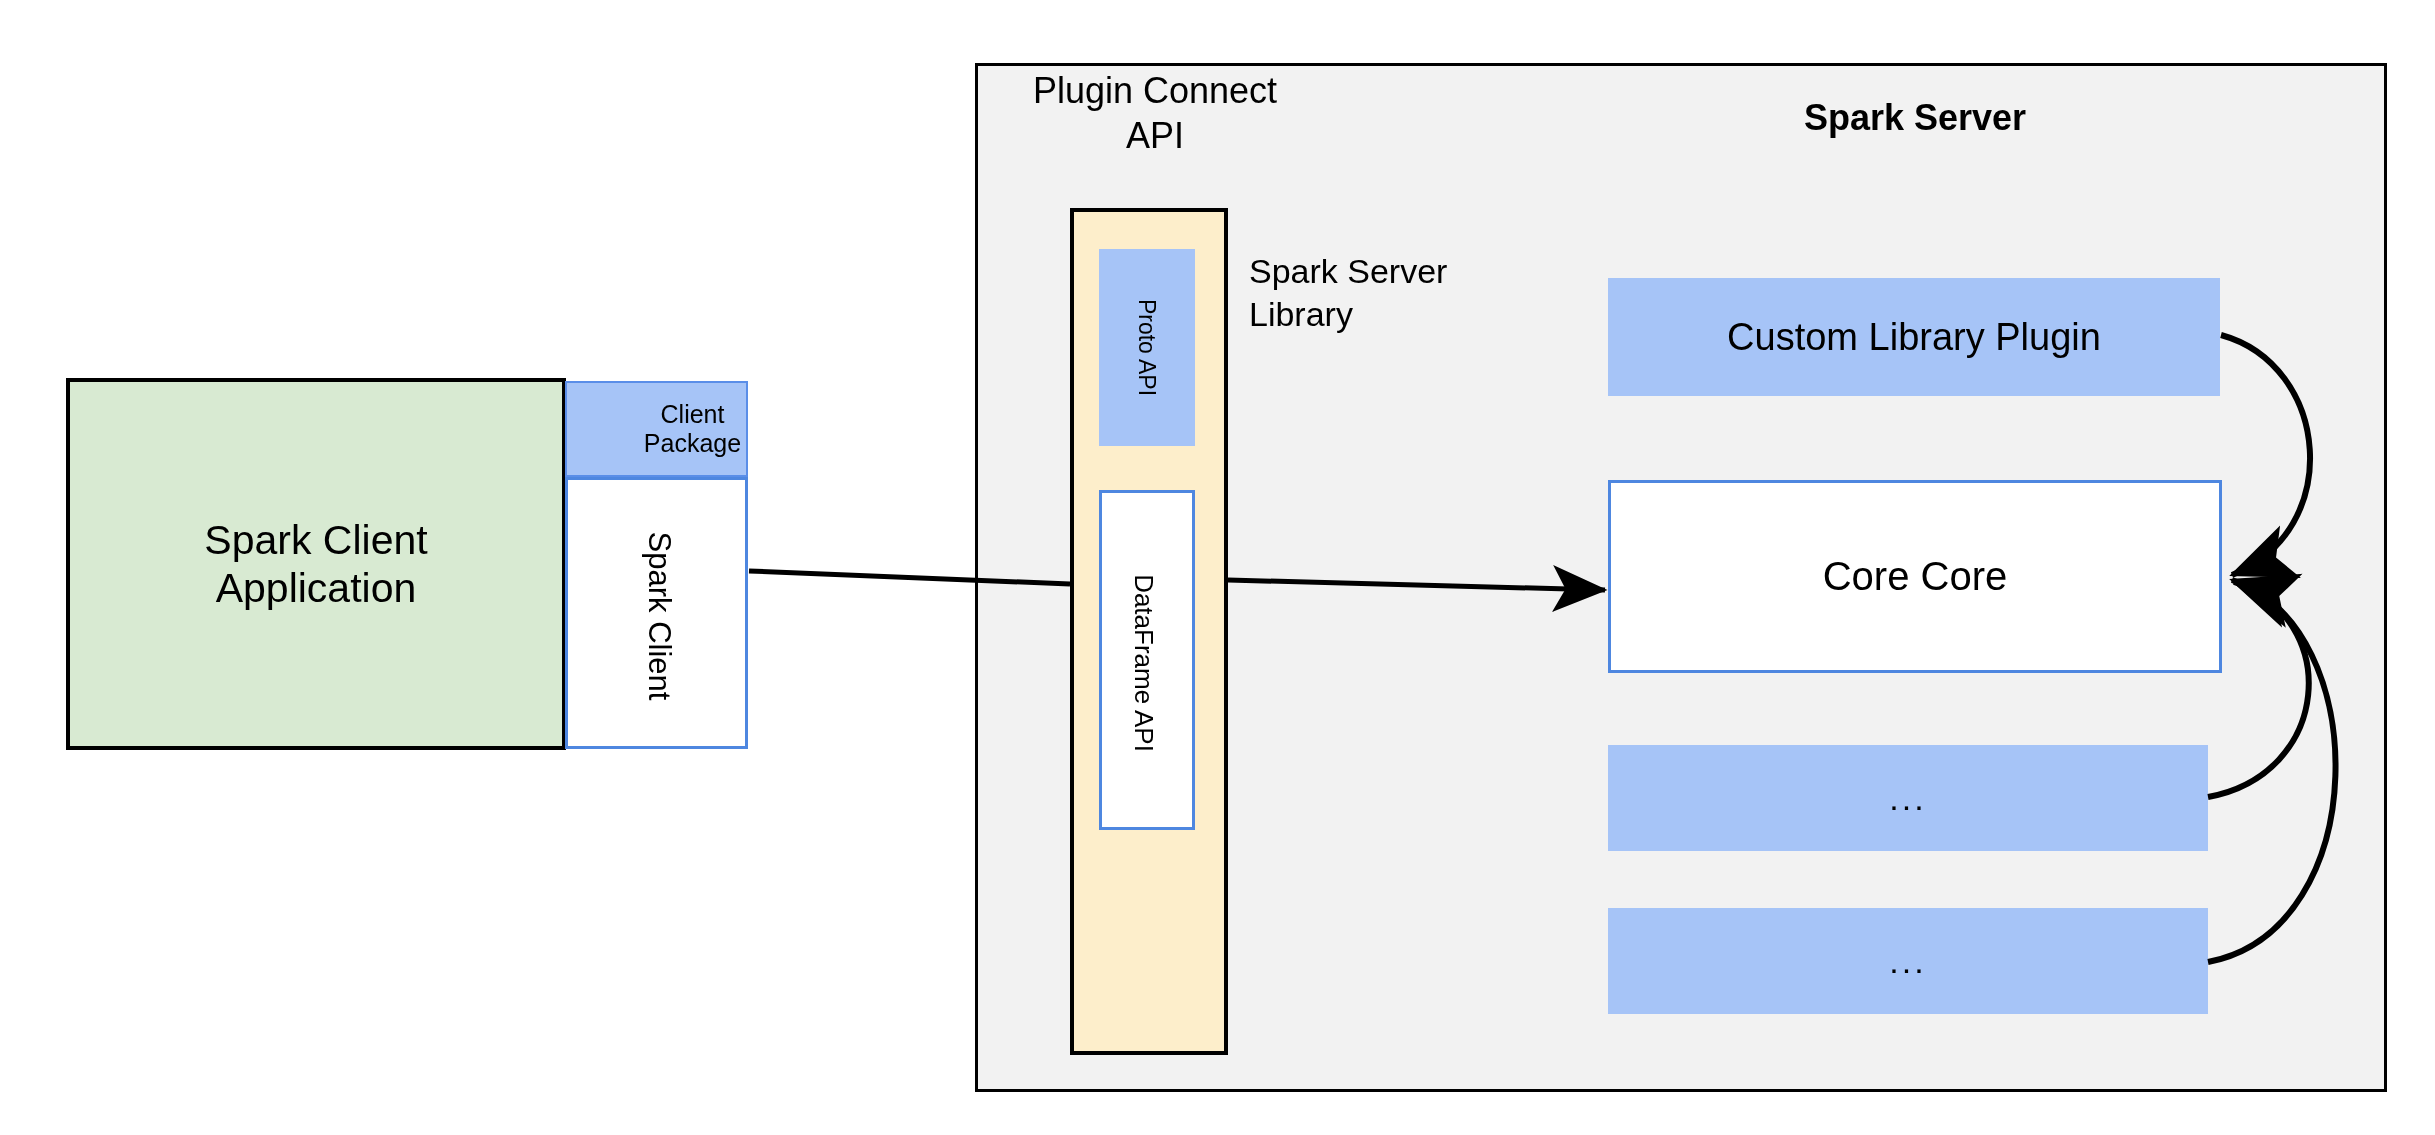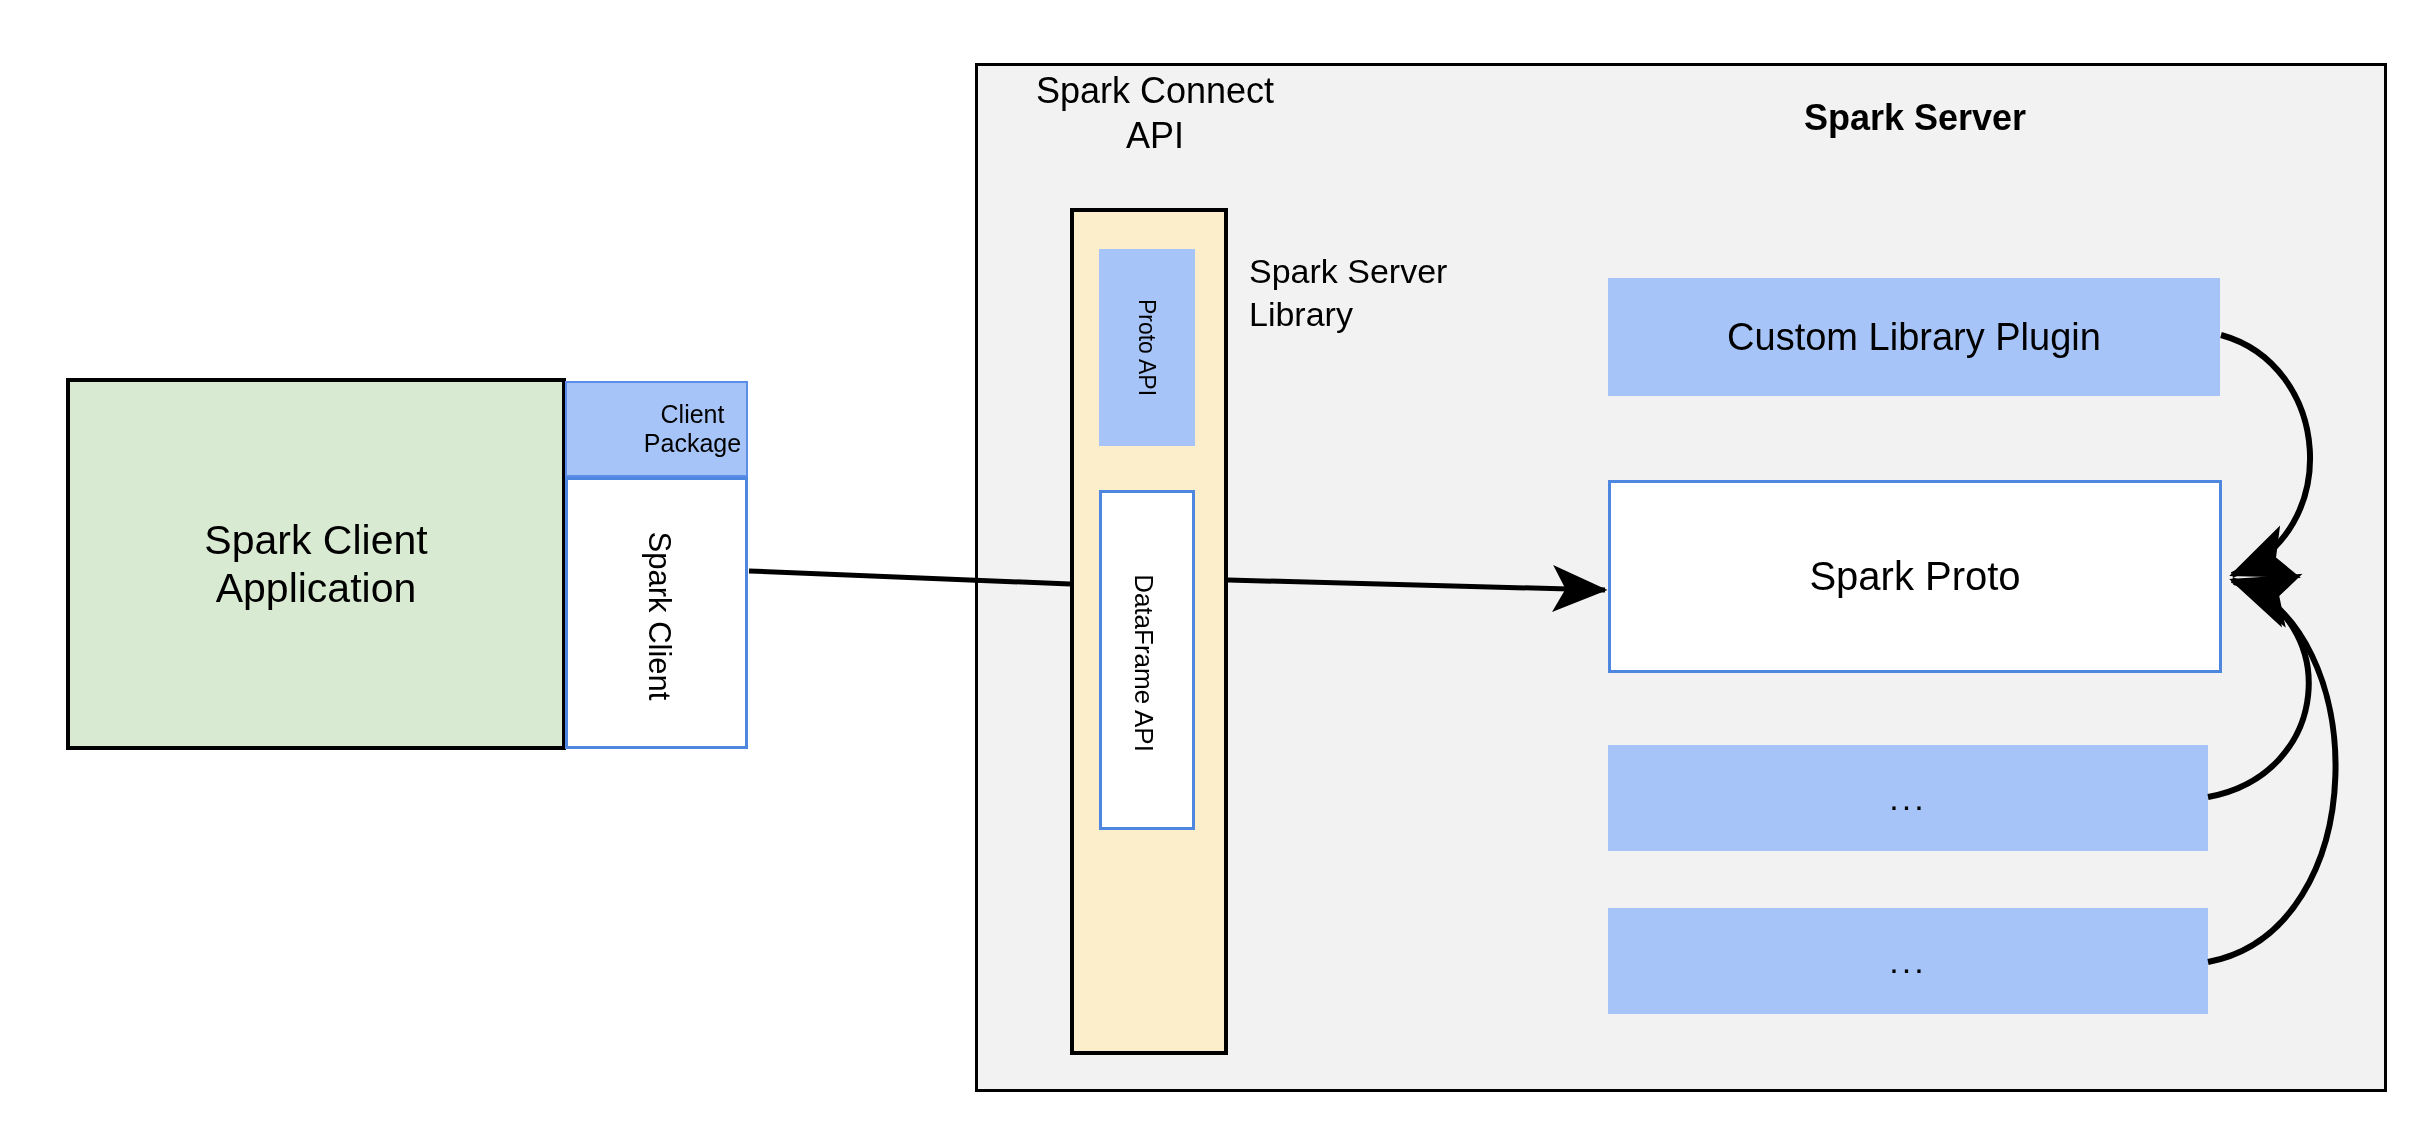--- a/index.html
+++ b/index.html
@@ -140,21 +140,21 @@
 
   #edges { position: absolute; left: 0; top: 0; width: 2435px; height: 1135px; pointer-events: none; }
 </style>
 </head>
 <body>
 
 <div id="canvas">
 
   <div class="node" id="spark-server-container"></div>
 
-  <div class="node" id="spark-connect-label">Spark Connect
+  <div class="node" id="spark-connect-label">Plugin Connect
 API</div>
 
   <div class="node" id="spark-server-title">Spark Server</div>
 
   <div class="node" id="spark-server-library-label">Spark Server
 Library</div>
 
   <div class="node" id="connect-column"></div>
 
   <div class="node" id="proto-api">
@@ -163,21 +163,21 @@
 
   <div class="node" id="dataframe-api">
     <div class="rot">DataFrame API</div>
   </div>
 
   <div class="node" id="custom-library-plugin">
     <div class="box-text">Custom Library Plugin</div>
   </div>
 
   <div class="node" id="spark-core">
-    <div class="box-text">Spark Proto</div>
+    <div class="box-text">Core Core</div>
   </div>
 
   <div class="node" id="dots-box-1">
     <div class="box-text">...</div>
   </div>
 
   <div class="node" id="dots-box-2">
     <div class="box-text">...</div>
   </div>
 

